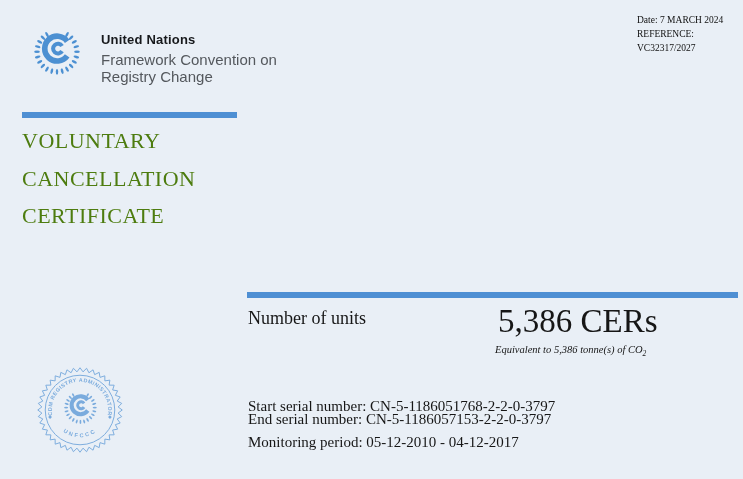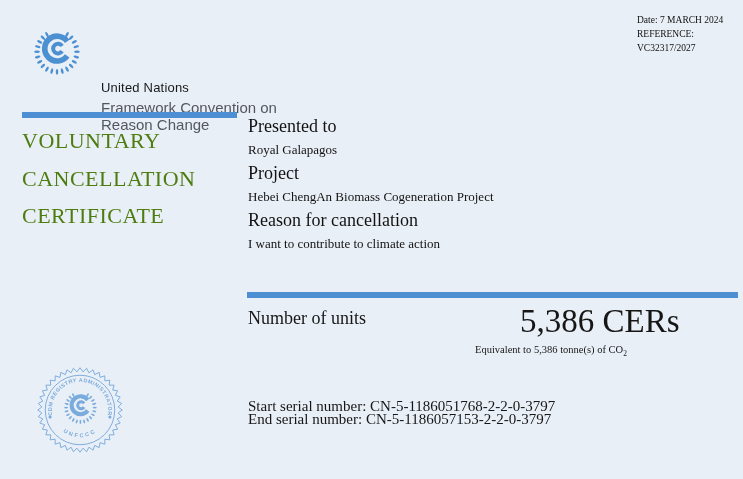--- a/index.html
+++ b/index.html
@@ -9,40 +9,40 @@
     background:#e9eff6;
     font-family:"Liberation Serif", "DejaVu Serif", serif;
     color:#161616;
     overflow:hidden;
   }
 
   
   .brand { position:absolute; left:30px; top:25px; display:flex; gap:17px; align-items:flex-start; }
   .logo-svg { width:54px; height:58px; color:#4c90d2; display:block; }
   .brand-text { font-family:"Liberation Sans", sans-serif; padding-top:7px; }
-  .org-name { font-weight:normal; font-size:13px; color:#17191c; margin-bottom:4px; letter-spacing:0.2px;margin-top:48px; }
+  .org-name { font-weight:bold; font-size:13px; color:#17191c; margin-bottom:4px; letter-spacing:0.2px; }
   .org-sub { font-size:15px; color:#54585d; line-height:17px; }
 
   .meta { position:absolute; left:637px; top:13px; font-size:9.5px; line-height:14px; color:#101010; }
 
   
   .title-block { position:absolute; left:22px; top:112px; width:220px; }
   .title-bar { width:215px; height:6px; background:#4e8fd3; margin-bottom:4px; }
   .title-line { font-size:22px; font-weight:normal; color:#4d7c0f; line-height:37.5px; letter-spacing:0.5px; white-space:nowrap; }
 
   
   .fields { position:absolute; left:248px; top:113px; }
   .field-label { font-size:18px; line-height:26px; color:#121212; }
   .field-value { font-size:13px; line-height:21px; color:#121212; }
 
   
   .units-bar { position:absolute; left:247px; top:292px; width:491px; height:6px; background:#4e8fd3; }
   .units-label { position:absolute; left:248px; top:304px; font-size:18px; line-height:28px; }
-  .cers-amount { position:absolute; left:520px; top:301px; font-size:33px; line-height:40px; white-space:nowrap; }
-  .cers-equivalent { position:absolute; left:475px; top:344px; font-size:10.5px; }
+  .cers-amount { position:absolute; left:498px; top:301px; font-size:33px; line-height:40px; white-space:nowrap; }
+  .cers-equivalent { position:absolute; left:495px; top:344px; font-size:10.5px;font-style:italic; }
   .cers-equivalent sub { font-size:7.5px; }
 
   
   .seal-svg { position:absolute; left:36px; top:366px; width:88px; height:88px; color:#7aabdd; }
   .seal-ring-text { font-family:"Liberation Sans", sans-serif; font-weight:bold; fill:currentColor; }
 
   
   .serials { position:absolute; left:248px; top:400px; font-size:15px; line-height:13px; }
   .serials .monitoring { margin-top:10px; }
   .legal { position:absolute; left:494px; top:403px; width:245px; font-size:9.5px; line-height:13.5px; }
@@ -84,44 +84,36 @@
 
 <div class="certificate">
 
   <div class="brand">
     <svg class="logo-svg" viewBox="0 0 100 100">
       <use href="#unfccc-emblem"></use>
     </svg>
     <div class="brand-text">
       <div class="org-name">United Nations</div>
       <div class="org-sub">Framework Convention on</div>
-      <div class="org-sub">Reason Change</div>
+      <div class="org-sub">Registry Change</div>
     </div>
   </div>
 
   <div class="meta">
     <div>Date: 7 MARCH 2024</div>
     <div>REFERENCE: VC32317/2027</div>
   </div>
 
   <div class="title-block">
     <div class="title-bar"></div>
     <div class="title-line">VOLUNTARY</div>
     <div class="title-line">CANCELLATION</div>
     <div class="title-line">CERTIFICATE</div>
   </div>
 
-  <div class="fields">
-    <div class="field-label">Presented to</div>
-    <div class="field-value">Royal Galapagos</div>
-    <div class="field-label">Project</div>
-    <div class="field-value">Hebei ChengAn Biomass Cogeneration Project</div>
-    <div class="field-label">Reason for cancellation</div>
-    <div class="field-value">I want to contribute to climate action</div>
-  </div>
 
   <div class="units-bar"></div>
   <div class="units-label">
     <div>Number of units</div>
   </div>
   <div class="cers-amount">5,386 CERs</div>
   <div class="cers-equivalent"><span>Equivalent to 5,386 tonne(s) of CO</span><sub>2</sub></div>
 
   <svg class="seal-svg" viewBox="0 0 100 100">
     <polygon id="seal-starburst" fill="none" stroke="currentColor" stroke-width="1.1" points="98.00,50.00 93.37,53.41 97.41,57.51 92.30,60.15 95.65,64.83 90.19,66.65 92.77,71.79 87.09,72.73 88.83,78.21 83.08,78.25 83.94,83.94 78.25,83.08 78.21,88.83 72.73,87.09 71.79,92.77 66.65,90.19 64.83,95.65 60.15,92.30 57.51,97.41 53.41,93.37 50.00,98.00 46.59,93.37 42.49,97.41 39.85,92.30 35.17,95.65 33.35,90.19 28.21,92.77 27.27,87.09 21.79,88.83 21.75,83.08 16.06,83.94 16.92,78.25 11.17,78.21 12.91,72.73 7.23,71.79 9.81,66.65 4.35,64.83 7.70,60.15 2.59,57.51 6.63,53.41 2.00,50.00 6.63,46.59 2.59,42.49 7.70,39.85 4.35,35.17 9.81,33.35 7.23,28.21 12.91,27.27 11.17,21.79 16.92,21.75 16.06,16.06 21.75,16.92 21.79,11.17 27.27,12.91 28.21,7.23 33.35,9.81 35.17,4.35 39.85,7.70 42.49,2.59 46.59,6.63 50.00,2.00 53.41,6.63 57.51,2.59 60.15,7.70 64.83,4.35 66.65,9.81 71.79,7.23 72.73,12.91 78.21,11.17 78.25,16.92 83.94,16.06 83.08,21.75 88.83,21.79 87.09,27.27 92.77,28.21 90.19,33.35 95.65,35.17 92.30,39.85 97.41,42.49 93.37,46.59"></polygon>
@@ -137,16 +129,17 @@
     <rect x="14.5" y="56.5" width="3" height="3" transform="rotate(45 16 58)" fill="currentColor"></rect>
     <rect x="82.5" y="56.5" width="3" height="3" transform="rotate(45 84 58)" fill="currentColor"></rect>
     <g transform="translate(28.5,27) scale(0.44)">
       <use href="#unfccc-emblem"></use>
     </g>
   </svg>
 
   <div class="serials">
     <div>Start serial number: CN-5-1186051768-2-2-0-3797</div>
     <div>End serial number: CN-5-1186057153-2-2-0-3797</div>
+    <div class="monitoring">Monitoring period: 05-12-2010 - 04-12-2017</div>
   </div>
 
 
 </div>
 
 </body></html>

